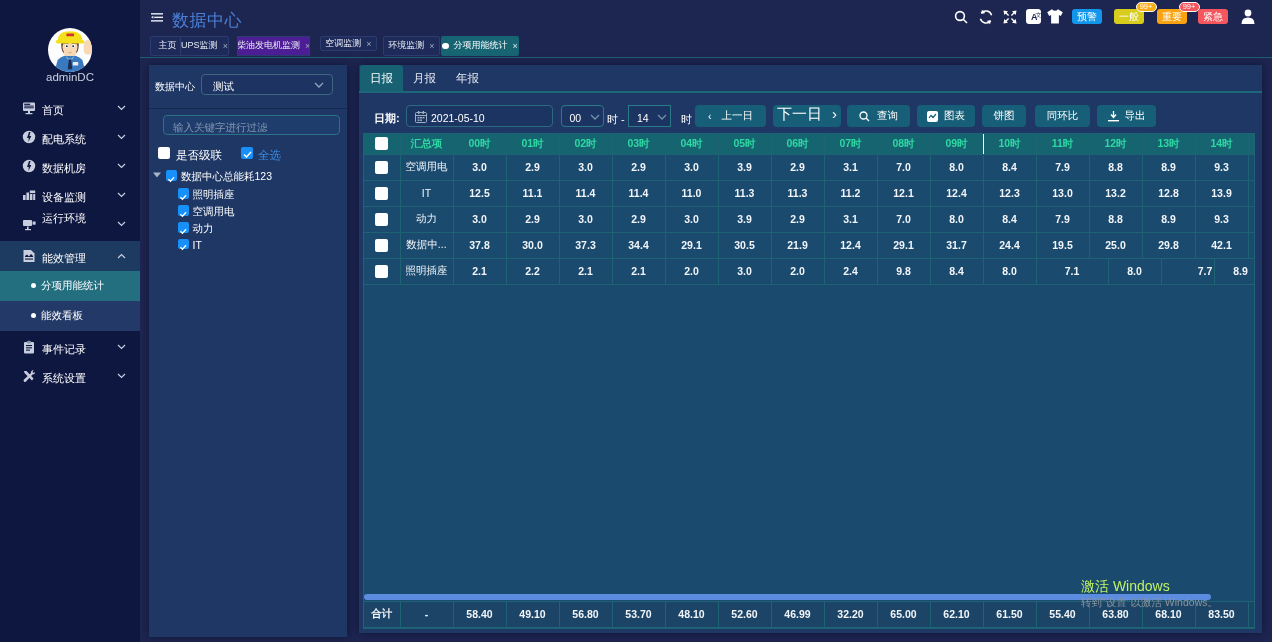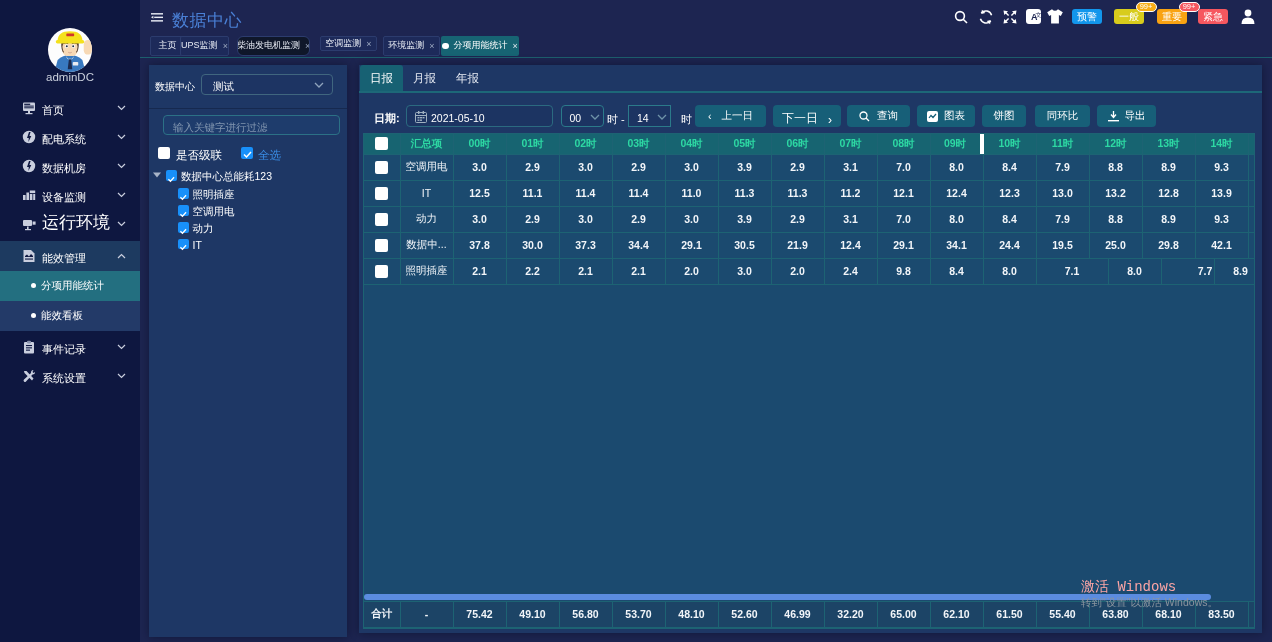--- a/index.html
+++ b/index.html
@@ -84,21 +84,21 @@
         <path d="M1 1 L4.5 4.5 L8 1" stroke="#c9cede" stroke-width="1.2" fill="none"></path>
       </svg>
     </div>
 <div class="abs" style="left:0;top:210px;width:140px;height:29px;">
       <span class="abs" style="left:22px;top:7px;"><svg width="14" height="14" viewBox="0 0 14 14" fill="#c9cede">
           <rect x="1" y="3" width="9" height="6" rx="1"></rect>
           <rect x="10.6" y="4.5" width="3" height="3.2"></rect>
           <rect x="5" y="9.5" width="1.6" height="3"></rect>
           <rect x="3" y="12" width="6" height="1.2"></rect>
         </svg></span>
-      <span class="abs" style="left:42px;top:1px;color:#fff;font-size:17px;">运行环境</span>
+      <span class="abs" style="left:42px;top:1px;color:#fff;font-size:11px;">运行环境</span>
       <svg class="abs" style="left:117px;top:11px;" width="9" height="6" viewBox="0 0 9 6">
         <path d="M1 1 L4.5 4.5 L8 1" stroke="#c9cede" stroke-width="1.2" fill="none"></path>
       </svg>
     </div>
 <div class="abs" style="left:0;top:241px;width:140px;height:30px;background:#1d3a60;">
       <span class="abs" style="left:22px;top:8px;"><svg width="14" height="14" viewBox="0 0 14 14" fill="#c9cede">
           <path d="M1.5 1 L9 1 L12.5 4.5 L12.5 13 L1.5 13 Z" fill="#c9cede"></path>
           <path d="M3 7 L5 5.5 L7 7.5 L9 5 L11 7 L11 8 L3 8 Z" fill="#0e1740"></path>
           <rect x="3" y="9.5" width="8" height="1.1" fill="#0e1740"></rect>
         </svg></span>
@@ -149,21 +149,21 @@
       </g>
     </svg>
 <div class="abs" style="left:172px;top:9px;font-size:17px;color:#4a80d6;letter-spacing:0.5px;">数据中心</div>
 <div class="abs" style="left:150px;top:36px;width:35px;height:19.5px;background:#1d2a5a;border:1px solid #2c3c6e;border-radius:2px;color:#e8ecf4;font-size:9px;display:flex;align-items:center;justify-content:center;white-space:nowrap;overflow:hidden;">
       <span>主页</span>
     </div>
 <div class="abs" style="left:180px;top:36px;width:49px;height:19.5px;background:#1d2a5a;border:1px solid #2c3c6e;border-radius:2px;color:#e8ecf4;font-size:9px;display:flex;align-items:center;justify-content:center;white-space:nowrap;overflow:hidden;">
       <span>UPS监测</span>
       <span style="margin-left:5px;color:#9aa7bf;font-size:9px;">×</span>
     </div>
-<div class="abs" style="left:237px;top:36px;width:73px;height:19.5px;background:#0f172a;border:1px solid #2c3c6e;border-radius:6px;color:#e8ecf4;font-size:9px;display:flex;align-items:center;justify-content:center;white-space:nowrap;overflow:hidden;">
+<div class="abs" style="left:237px;top:36px;width:73px;height:19.5px;background:#4c1d95;border:1px solid #2c3c6e;border-radius:0;color:#e8ecf4;font-size:9px;display:flex;align-items:center;justify-content:center;white-space:nowrap;overflow:hidden;">
       <span>柴油发电机监测</span>
       <span style="margin-left:5px;color:#9aa7bf;font-size:9px;">×</span>
     </div>
 <div class="abs" style="left:320px;top:36px;width:57px;height:15px;background:#1d2a5a;border:1px solid #2c3c6e;border-radius:2px;color:#e8ecf4;font-size:9px;display:flex;align-items:center;justify-content:center;white-space:nowrap;overflow:hidden;">
       <span>空调监测</span>
       <span style="margin-left:5px;color:#9aa7bf;font-size:9px;">×</span>
     </div>
 <div class="abs" style="left:383px;top:36px;width:57px;height:19.5px;background:#1d2a5a;border:1px solid #2c3c6e;border-radius:2px;color:#e8ecf4;font-size:9px;display:flex;align-items:center;justify-content:center;white-space:nowrap;overflow:hidden;">
       <span>环境监测</span>
       <span style="margin-left:5px;color:#9aa7bf;font-size:9px;">×</span>
@@ -282,21 +282,21 @@
     </div>
 <span class="abs" style="left:248px;top:47px;color:#fff;font-size:11px;">时 -</span>
 <div class="abs" style="left:269px;top:40px;width:43px;height:22px;background:#1c3462;border:1px solid #2b7a8a;border-radius:0;">
       <span class="abs" style="left:8px;top:6px;color:#fff;font-size:10.5px;">14</span>
       <svg class="abs" style="left:28px;top:8px;" width="10" height="7" viewBox="0 0 10 7">
         <path d="M1 1 L5 5 L9 1" stroke="#6f93a8" stroke-width="1.3" fill="none"></path>
       </svg>
     </div>
 <span class="abs" style="left:322px;top:47px;color:#fff;font-size:11px;">时</span>
 <div class="abs" style="left:336px;top:40px;width:71px;height:22px;background:#175f78;border-radius:4px;color:#fff;font-size:10.5px;display:flex;align-items:center;justify-content:center;"><span style="font-family:'Liberation Sans';margin-right:10px;">‹</span>上一日</div>
-<div class="abs" style="left:414px;top:40px;width:68px;height:22px;background:#175f78;border-radius:4px;color:#fff;font-size:12px;display:flex;align-items:flex-end;justify-content:center;">下一日<span style="margin-left:10px;">›</span></div>
+<div class="abs" style="left:414px;top:40px;width:68px;height:22px;background:#175f78;border-radius:4px;color:#fff;font-size:15px;display:flex;align-items:flex-start;justify-content:center;">下一日<span style="margin-left:10px;">›</span></div>
 <div class="abs" style="left:488px;top:40px;width:63px;height:22px;background:#175f78;border-radius:4px;color:#fff;font-size:10.5px;display:flex;align-items:center;justify-content:center;"><svg width="11" height="11" viewBox="0 0 11 11" style="margin-right:7px;">
         <circle cx="4.5" cy="4.5" r="3.5" fill="none" stroke="#fff" stroke-width="1.3"></circle>
         <line x1="7" y1="7" x2="10" y2="10" stroke="#fff" stroke-width="1.3"></line>
       </svg>查询</div>
 <div class="abs" style="left:558px;top:40px;width:58px;height:22px;background:#175f78;border-radius:4px;color:#fff;font-size:10.5px;display:flex;align-items:center;justify-content:center;"><svg width="11" height="11" viewBox="0 0 11 11" style="margin-right:6px;">
         <rect x="0" y="0" width="11" height="11" rx="2" fill="#fff"></rect>
         <path d="M2 7 L4 4.5 L6 6.5 L9 3" stroke="#175f78" stroke-width="1.2" fill="none"></path>
       </svg>图表</div>
 <div class="abs" style="left:623px;top:40px;width:44px;height:22px;background:#175f78;border-radius:4px;color:#fff;font-size:10.5px;display:flex;align-items:center;justify-content:center;">饼图</div>
 <div class="abs" style="left:676px;top:40px;width:55px;height:22px;background:#175f78;border-radius:4px;color:#fff;font-size:10.5px;display:flex;align-items:center;justify-content:center;">同环比</div>
@@ -313,21 +313,21 @@
 <div style="width:53.0px;border-right:1px solid #1d6373;display:flex;align-items:center;justify-content:center;flex:none;">汇总项</div>
 <div style="width:53.0px;border-right:1px solid #1d6373;display:flex;align-items:center;justify-content:center;flex:none;">00时</div>
 <div style="width:53.0px;border-right:1px solid #1d6373;display:flex;align-items:center;justify-content:center;flex:none;">01时</div>
 <div style="width:53.0px;border-right:1px solid #1d6373;display:flex;align-items:center;justify-content:center;flex:none;">02时</div>
 <div style="width:53.0px;border-right:1px solid #1d6373;display:flex;align-items:center;justify-content:center;flex:none;">03时</div>
 <div style="width:53.0px;border-right:1px solid #1d6373;display:flex;align-items:center;justify-content:center;flex:none;">04时</div>
 <div style="width:53.0px;border-right:1px solid #1d6373;display:flex;align-items:center;justify-content:center;flex:none;">05时</div>
 <div style="width:53.0px;border-right:1px solid #1d6373;display:flex;align-items:center;justify-content:center;flex:none;">06时</div>
 <div style="width:53.0px;border-right:1px solid #1d6373;display:flex;align-items:center;justify-content:center;flex:none;">07时</div>
 <div style="width:53.0px;border-right:1px solid #1d6373;display:flex;align-items:center;justify-content:center;flex:none;">08时</div>
-<div style="width:53.0px;border-right:4px solid #ffffff;display:flex;align-items:center;justify-content:center;flex:none;">09时</div>
+<div style="width:53.0px;border-right:1px solid #ffffff;display:flex;align-items:center;justify-content:center;flex:none;">09时</div>
 <div style="width:53.0px;border-right:1px solid #1d6373;display:flex;align-items:center;justify-content:center;flex:none;">10时</div>
 <div style="width:53.0px;border-right:1px solid #1d6373;display:flex;align-items:center;justify-content:center;flex:none;">11时</div>
 <div style="width:53.0px;border-right:1px solid #1d6373;display:flex;align-items:center;justify-content:center;flex:none;">12时</div>
 <div style="width:53.0px;border-right:1px solid #1d6373;display:flex;align-items:center;justify-content:center;flex:none;">13时</div>
 <div style="width:53.0px;border-right:1px solid #1d6373;display:flex;align-items:center;justify-content:center;flex:none;">14时</div>
 </div>
 <div style="display:flex;height:26px;border-bottom:1px solid #1d6373;color:#f2f5f9;font-size:10.5px;font-weight:bold;">
 <div style="width:36.5px;border-right:1px solid #1d6373;display:flex;align-items:center;justify-content:center;flex:none;">
         <span style="width:13px;height:13px;background:#fff;border-radius:2px;"></span>
       </div>
@@ -397,21 +397,21 @@
 <div style="width:53.0px;border-right:1px solid #1d6373;display:flex;align-items:center;justify-content:center;flex:none;font-weight:normal;">数据中...</div>
 <div style="width:53.0px;border-right:1px solid #1d6373;display:flex;align-items:center;justify-content:center;flex:none;">37.8</div>
 <div style="width:53.0px;border-right:1px solid #1d6373;display:flex;align-items:center;justify-content:center;flex:none;">30.0</div>
 <div style="width:53.0px;border-right:1px solid #1d6373;display:flex;align-items:center;justify-content:center;flex:none;">37.3</div>
 <div style="width:53.0px;border-right:1px solid #1d6373;display:flex;align-items:center;justify-content:center;flex:none;">34.4</div>
 <div style="width:53.0px;border-right:1px solid #1d6373;display:flex;align-items:center;justify-content:center;flex:none;">29.1</div>
 <div style="width:53.0px;border-right:1px solid #1d6373;display:flex;align-items:center;justify-content:center;flex:none;">30.5</div>
 <div style="width:53.0px;border-right:1px solid #1d6373;display:flex;align-items:center;justify-content:center;flex:none;">21.9</div>
 <div style="width:53.0px;border-right:1px solid #1d6373;display:flex;align-items:center;justify-content:center;flex:none;">12.4</div>
 <div style="width:53.0px;border-right:1px solid #1d6373;display:flex;align-items:center;justify-content:center;flex:none;">29.1</div>
-<div style="width:53.0px;border-right:1px solid #1d6373;display:flex;align-items:center;justify-content:center;flex:none;">34.1</div>
+<div style="width:53.0px;border-right:1px solid #1d6373;display:flex;align-items:center;justify-content:center;flex:none;">31.7</div>
 <div style="width:53.0px;border-right:1px solid #1d6373;display:flex;align-items:center;justify-content:center;flex:none;">24.4</div>
 <div style="width:53.0px;border-right:1px solid #1d6373;display:flex;align-items:center;justify-content:center;flex:none;">19.5</div>
 <div style="width:53.0px;border-right:1px solid #1d6373;display:flex;align-items:center;justify-content:center;flex:none;">25.0</div>
 <div style="width:53.0px;border-right:1px solid #1d6373;display:flex;align-items:center;justify-content:center;flex:none;">29.8</div>
 <div style="width:53.0px;border-right:1px solid #1d6373;display:flex;align-items:center;justify-content:center;flex:none;">42.1</div>
 </div>
 <div style="display:flex;height:26px;border-bottom:1px solid #1d6373;color:#f2f5f9;font-size:10.5px;font-weight:bold;">
 <div style="width:36.5px;border-right:1px solid #1d6373;display:flex;align-items:center;justify-content:center;flex:none;">
         <span style="width:13px;height:13px;background:#fff;border-radius:2px;"></span>
       </div>
@@ -430,29 +430,29 @@
 <div style="width:72px;border-right:1px solid #1d6373;display:flex;align-items:center;justify-content:center;flex:none;">7.1</div>
 <div style="width:53.0px;border-right:1px solid #1d6373;display:flex;align-items:center;justify-content:center;flex:none;">8.0</div>
 <div style="width:53.0px;border-right:1px solid #1d6373;display:flex;align-items:center;justify-content:center;flex:none;padding-left:35px;">7.7</div>
 <div style="width:53.0px;border-right:1px solid #1d6373;display:flex;align-items:center;justify-content:center;flex:none;">8.9</div>
 </div>
 </div>
 <div class="abs" style="left:363.5px;top:593.5px;width:847px;height:6.5px;background:#5b8ce0;border-radius:3px;z-index:7;"></div>
 <div class="abs" style="left:363px;top:600.5px;width:892px;height:27.5px;border:1px solid #1d6373;background:#1c4466;display:flex;color:#f2f5f9;font-size:10.5px;font-weight:bold;z-index:6;">
 <div style="width:36.5px;border-right:1px solid #1d6373;display:flex;align-items:center;justify-content:center;flex:none;">合计</div>
 <div style="width:53.0px;border-right:1px solid #1d6373;display:flex;align-items:center;justify-content:center;flex:none;">-</div>
-<div style="width:53.0px;border-right:1px solid #1d6373;display:flex;align-items:center;justify-content:center;flex:none;">75.42</div>
+<div style="width:53.0px;border-right:1px solid #1d6373;display:flex;align-items:center;justify-content:center;flex:none;">58.40</div>
 <div style="width:53.0px;border-right:1px solid #1d6373;display:flex;align-items:center;justify-content:center;flex:none;">49.10</div>
 <div style="width:53.0px;border-right:1px solid #1d6373;display:flex;align-items:center;justify-content:center;flex:none;">56.80</div>
 <div style="width:53.0px;border-right:1px solid #1d6373;display:flex;align-items:center;justify-content:center;flex:none;">53.70</div>
 <div style="width:53.0px;border-right:1px solid #1d6373;display:flex;align-items:center;justify-content:center;flex:none;">48.10</div>
 <div style="width:53.0px;border-right:1px solid #1d6373;display:flex;align-items:center;justify-content:center;flex:none;">52.60</div>
 <div style="width:53.0px;border-right:1px solid #1d6373;display:flex;align-items:center;justify-content:center;flex:none;">46.99</div>
 <div style="width:53.0px;border-right:1px solid #1d6373;display:flex;align-items:center;justify-content:center;flex:none;">32.20</div>
 <div style="width:53.0px;border-right:1px solid #1d6373;display:flex;align-items:center;justify-content:center;flex:none;">65.00</div>
 <div style="width:53.0px;border-right:1px solid #1d6373;display:flex;align-items:center;justify-content:center;flex:none;">62.10</div>
 <div style="width:53.0px;border-right:1px solid #1d6373;display:flex;align-items:center;justify-content:center;flex:none;">61.50</div>
 <div style="width:53.0px;border-right:1px solid #1d6373;display:flex;align-items:center;justify-content:center;flex:none;">55.40</div>
 <div style="width:53.0px;border-right:1px solid #1d6373;display:flex;align-items:center;justify-content:center;flex:none;">63.80</div>
 <div style="width:53.0px;border-right:1px solid #1d6373;display:flex;align-items:center;justify-content:center;flex:none;">68.10</div>
 <div style="width:53.0px;border-right:1px solid #1d6373;display:flex;align-items:center;justify-content:center;flex:none;">83.50</div>
 </div>
-<div class="abs" style="left:1081px;top:578px;color:#fca5a5;font-size:14px;z-index:10;font-family:Liberation Mono, monospace;">激活 Windows</div>
+<div class="abs" style="left:1081px;top:578px;color:#bef264;font-size:14px;z-index:10;">激活 Windows</div>
 <div class="abs" style="left:1081px;top:596px;color:#8a949e;font-size:10.5px;z-index:10;">转到"设置"以激活 Windows。</div>
 </body></html>

